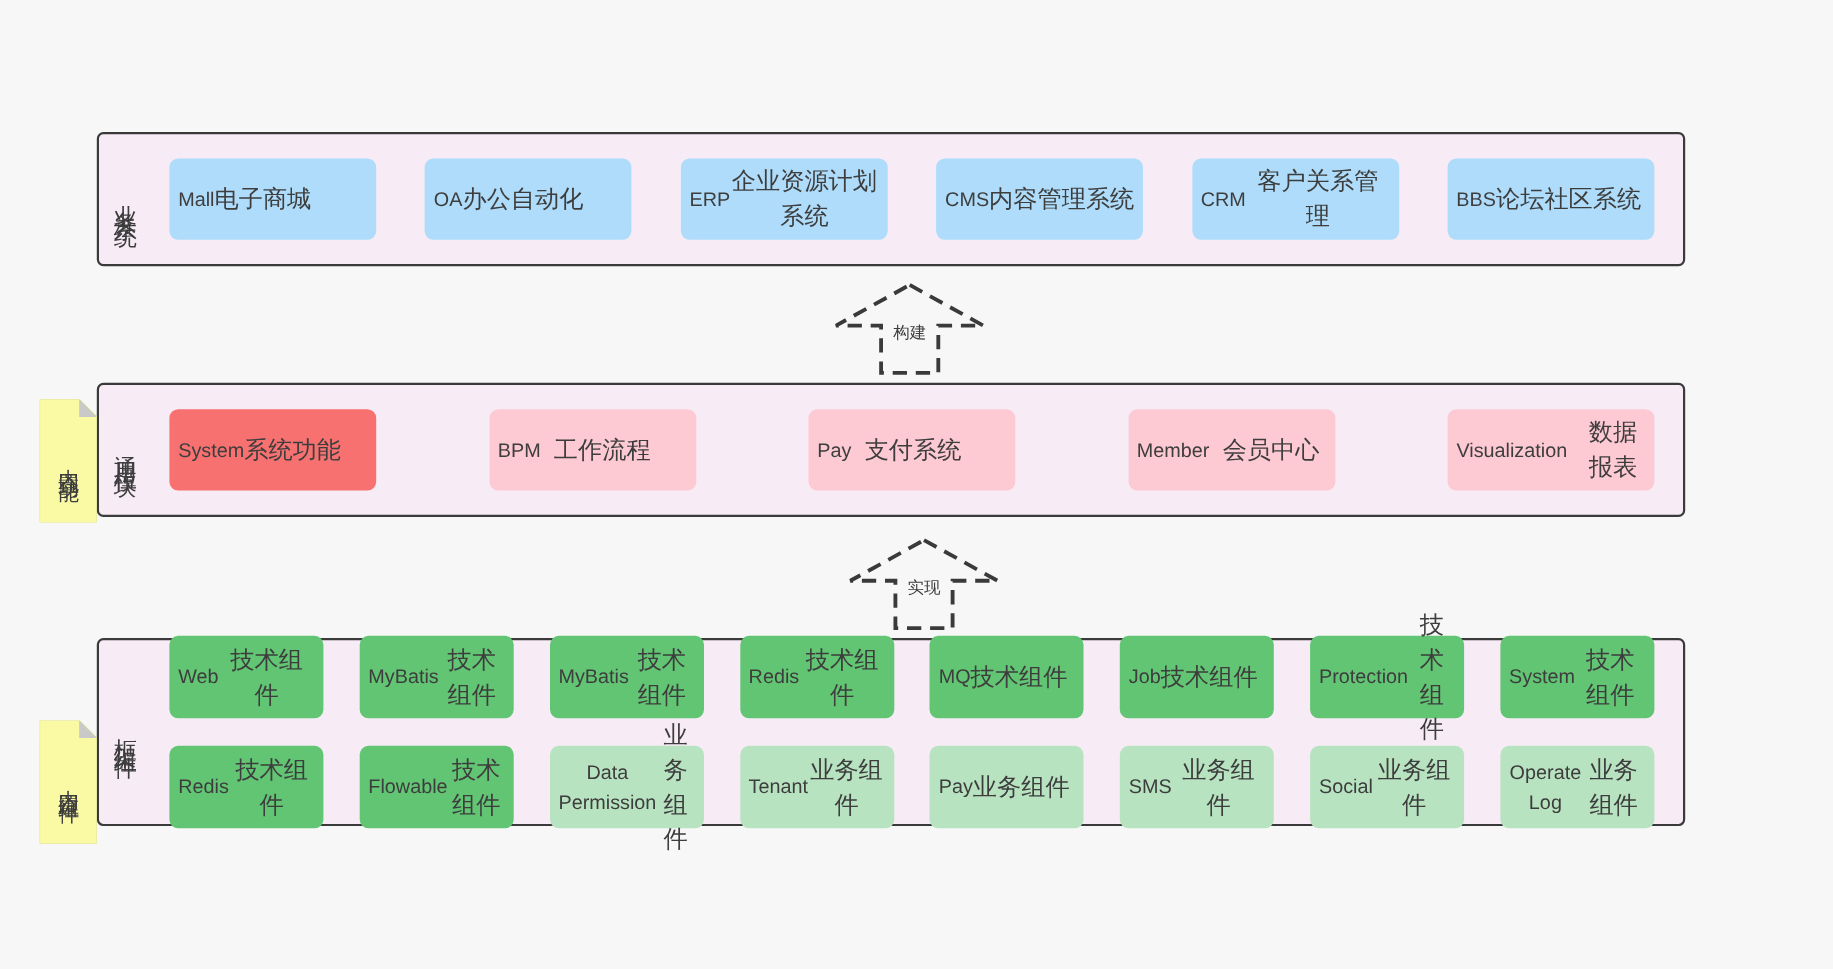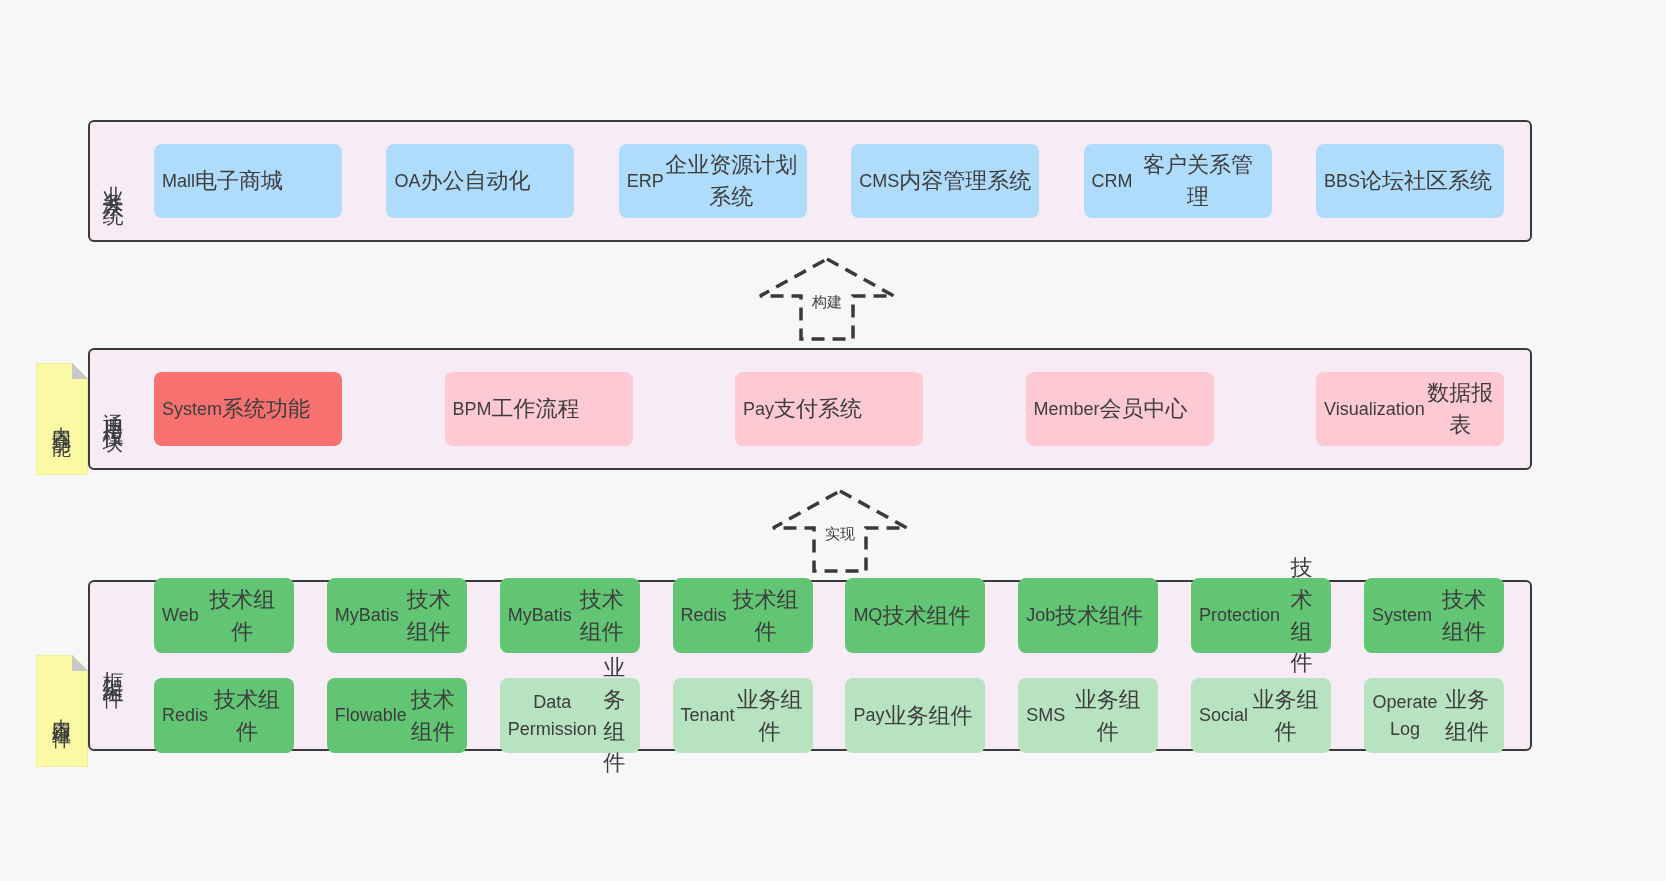--- a/index.html
+++ b/index.html
@@ -32,21 +32,21 @@
     box-sizing:border-box;border-radius:8px;
     display:flex;flex-direction:row;align-items:center;
     text-align:center;padding:4px 8px;
   }
   .box-w{width:188px;height:74px;}
   .box-n{width:140px;height:75px;}
   .box-title{font-size:18px;line-height:1.45;}
   .box-sub{font-size:22px;line-height:1.45;}
   .blue{background:#aedcfa;}
   .red{background:#f77170;}
-  .pink{background:#fdc9d3;}
+  .pink{background:#fdc9d3;gap:12px;}
   .green{background:#62c573;}
   .green-light{background:#b7e3c0;}
   
   .arrow{position:absolute;width:140px;height:86px;}
   .arrow-build{left:757px;top:256px;}
   .arrow-implement{left:770px;top:488px;}
   .arrow svg{position:absolute;left:0;top:0;}
   .arrow-label{
     position:absolute;left:50%;top:36px;transform:translateX(-50%);
     background:#f7f7f7;padding:1px 5px;font-size:15px;white-space:nowrap;

